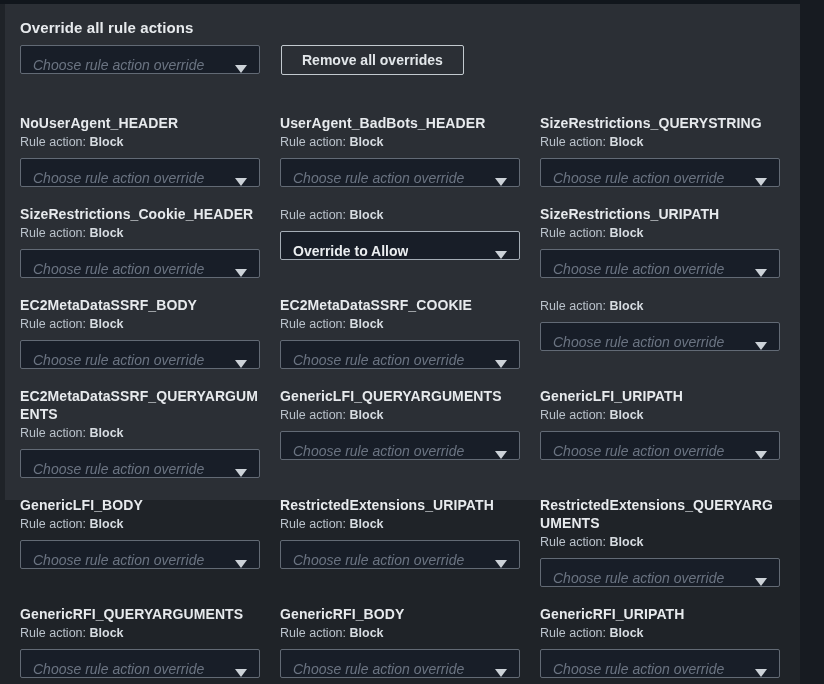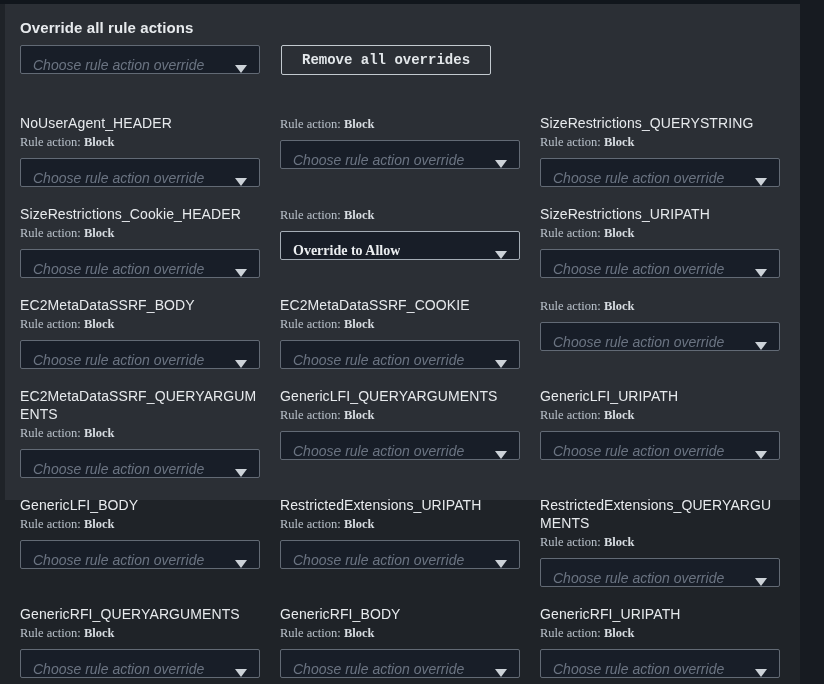--- a/index.html
+++ b/index.html
@@ -35,21 +35,21 @@
   .select{
     box-sizing:border-box;
     width:240px;height:29px;
     background:var(--select-bg,#181e28);
     border:1px solid var(--select-border,#626a75);
     border-radius:2px;
     display:flex;align-items:flex-end;justify-content:space-between;
     padding:0 12px;
     cursor:pointer;
   }
-  .select.has-value{border-color:var(--select-border-selected,#a4adb6);font-family:Liberation Serif, serif;}
+  .select.has-value{border-color:var(--select-border-selected,#a4adb6);}
   .sel-text{
     font-size:14px;
     white-space:nowrap;overflow:hidden;text-overflow:ellipsis;
   }
   .sel-text.placeholder{
     font-style:italic;
     color:var(--placeholder-text,#6b7482);
   }
   .sel-text.selected{
     font-style:normal;font-weight:700;
@@ -61,43 +61,42 @@
     border-right:6px solid transparent;
     border-top:8px solid var(--caret-color,#ccd2d8);
   }
   .btn{
     margin-left:21px;
     box-sizing:border-box;height:30px;
     background:transparent;
     border:1px solid var(--button-border,#c3cacf);
     border-radius:2px;
     color:var(--button-text,#e3e7ea);
-    font-family:Liberation Mono, monospace;font-size:14px;font-weight:700;
+    font-family:Liberation Sans, sans-serif;font-size:14px;font-weight:700;
     padding:0 20px;
     cursor:pointer;
   }
   .grid{
     margin-top:39px;
     display:grid;
     grid-template-columns:repeat(3,240px);
     column-gap:20px;
     row-gap:18px;
     align-items:start;
   }
   .rule-name{
     color:var(--title-text,#e7eaed);
-    font-size:14px;line-height:18px;font-weight:400;
+    font-size:14px;line-height:18px;font-weight:700;
     overflow-wrap:anywhere;word-break:break-word;
     letter-spacing:.1px;
   }
   .rule-action{
     margin-top:3px;
     font-size:12.5px;line-height:15px;
     color:var(--muted-text,#bac2cb);
-    font-family:Liberation Serif, serif;
   }
   .rule-action b{
     color:var(--action-value-text,#d7dce1);
     font-weight:700;
   }
   .card .select{margin-top:8px;}
 </style>
 </head>
 <body>
 
@@ -122,20 +121,21 @@
       <span>Rule action:</span>
       <b>Block</b>
     </div>
     <div class="select">
       <span class="sel-text placeholder">Choose rule action override</span>
       <span class="caret"></span>
     </div>
   </div>
 
   <div class="card">
+    <div class="rule-name">UserAgent_BadBots_HEADER</div>
     <div class="rule-action">
       <span>Rule action:</span>
       <b>Block</b>
     </div>
     <div class="select">
       <span class="sel-text placeholder">Choose rule action override</span>
       <span class="caret"></span>
     </div>
   </div>
 

